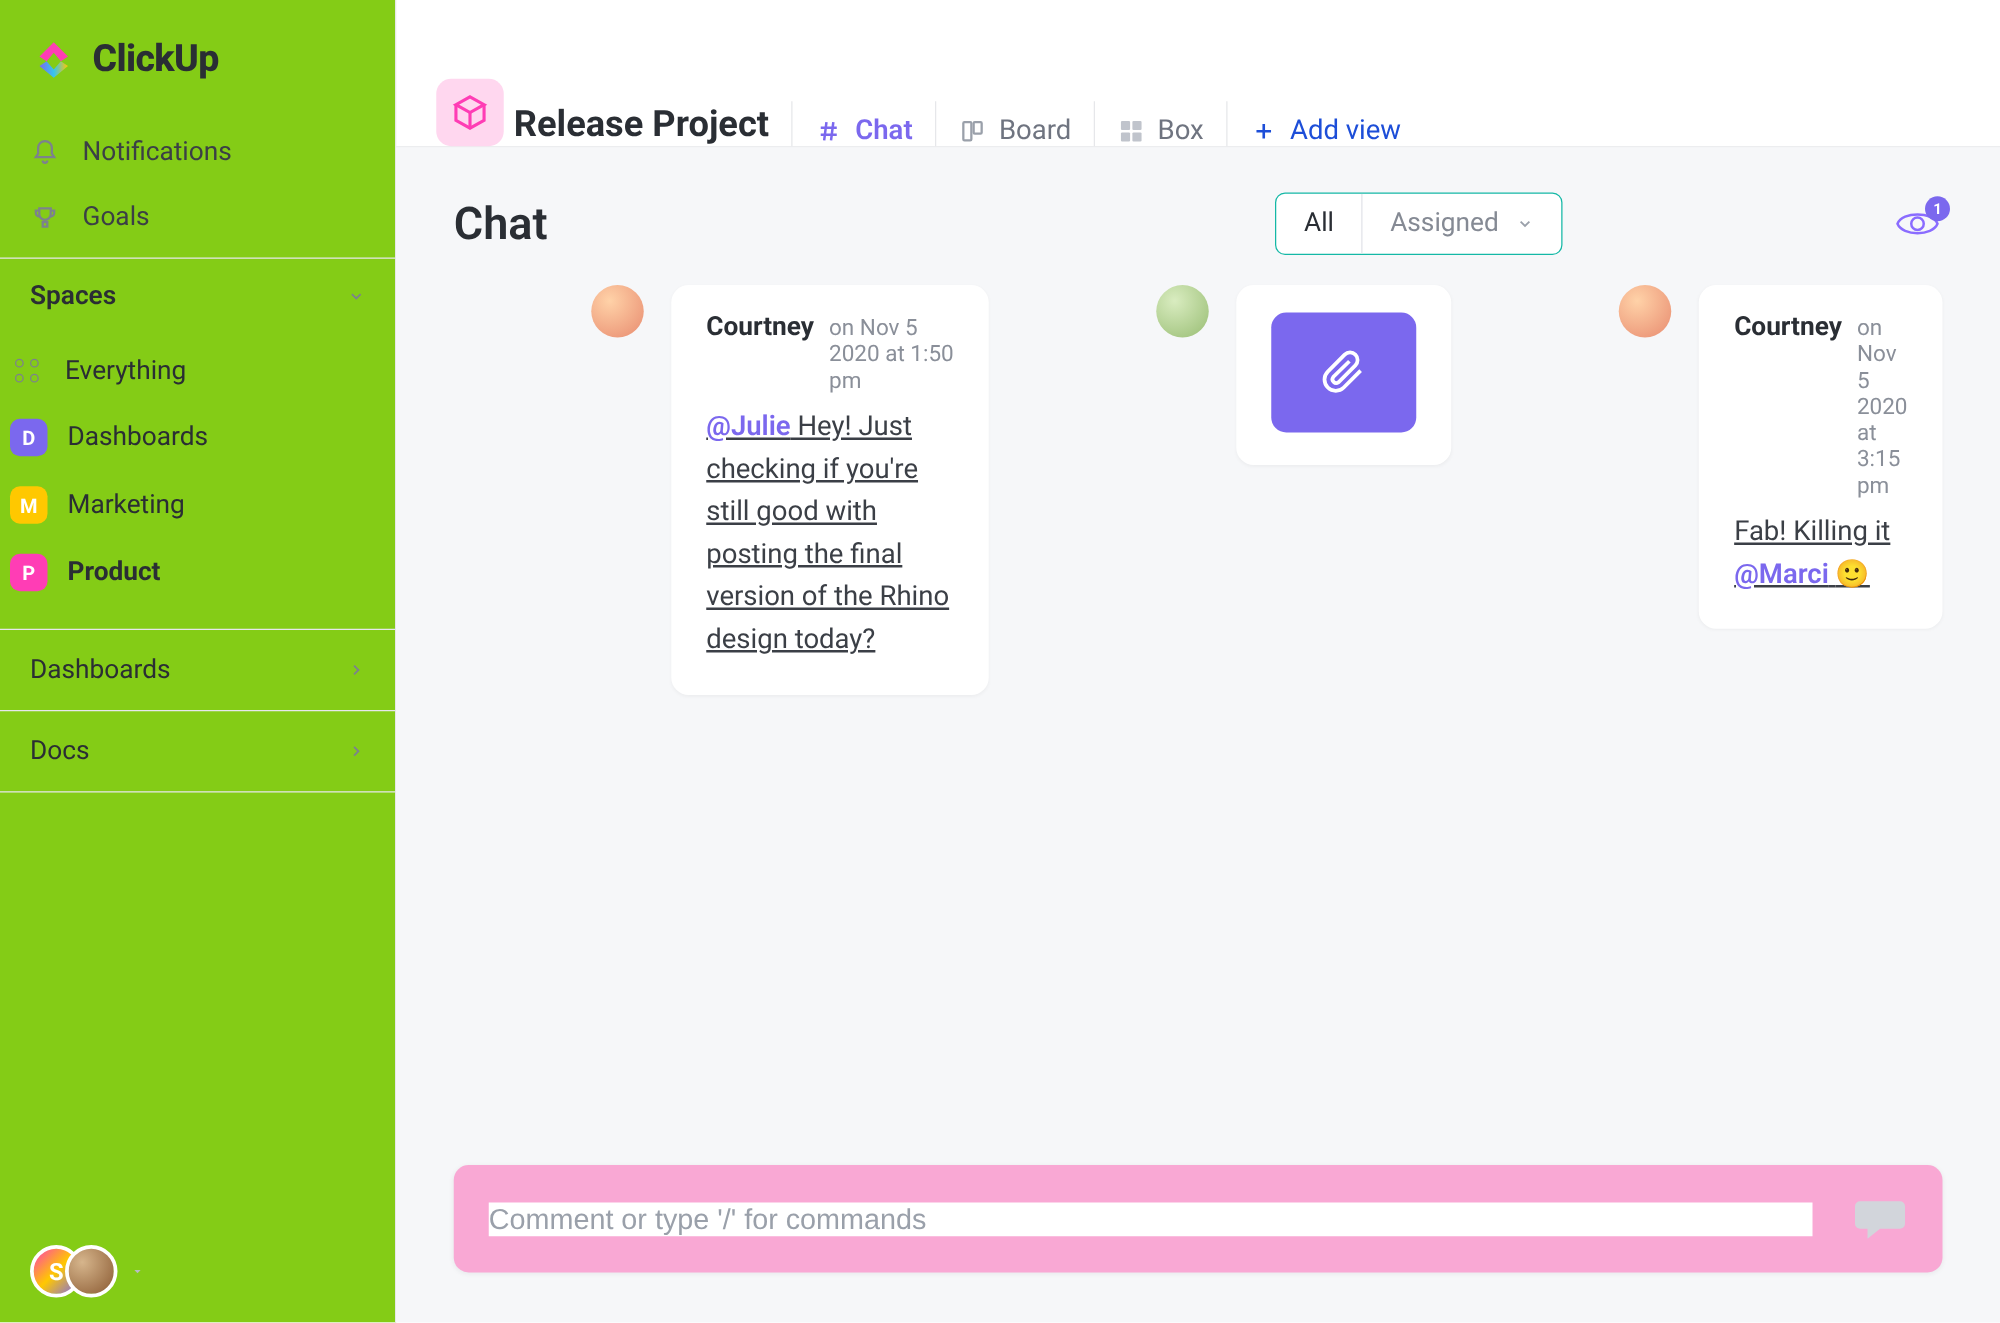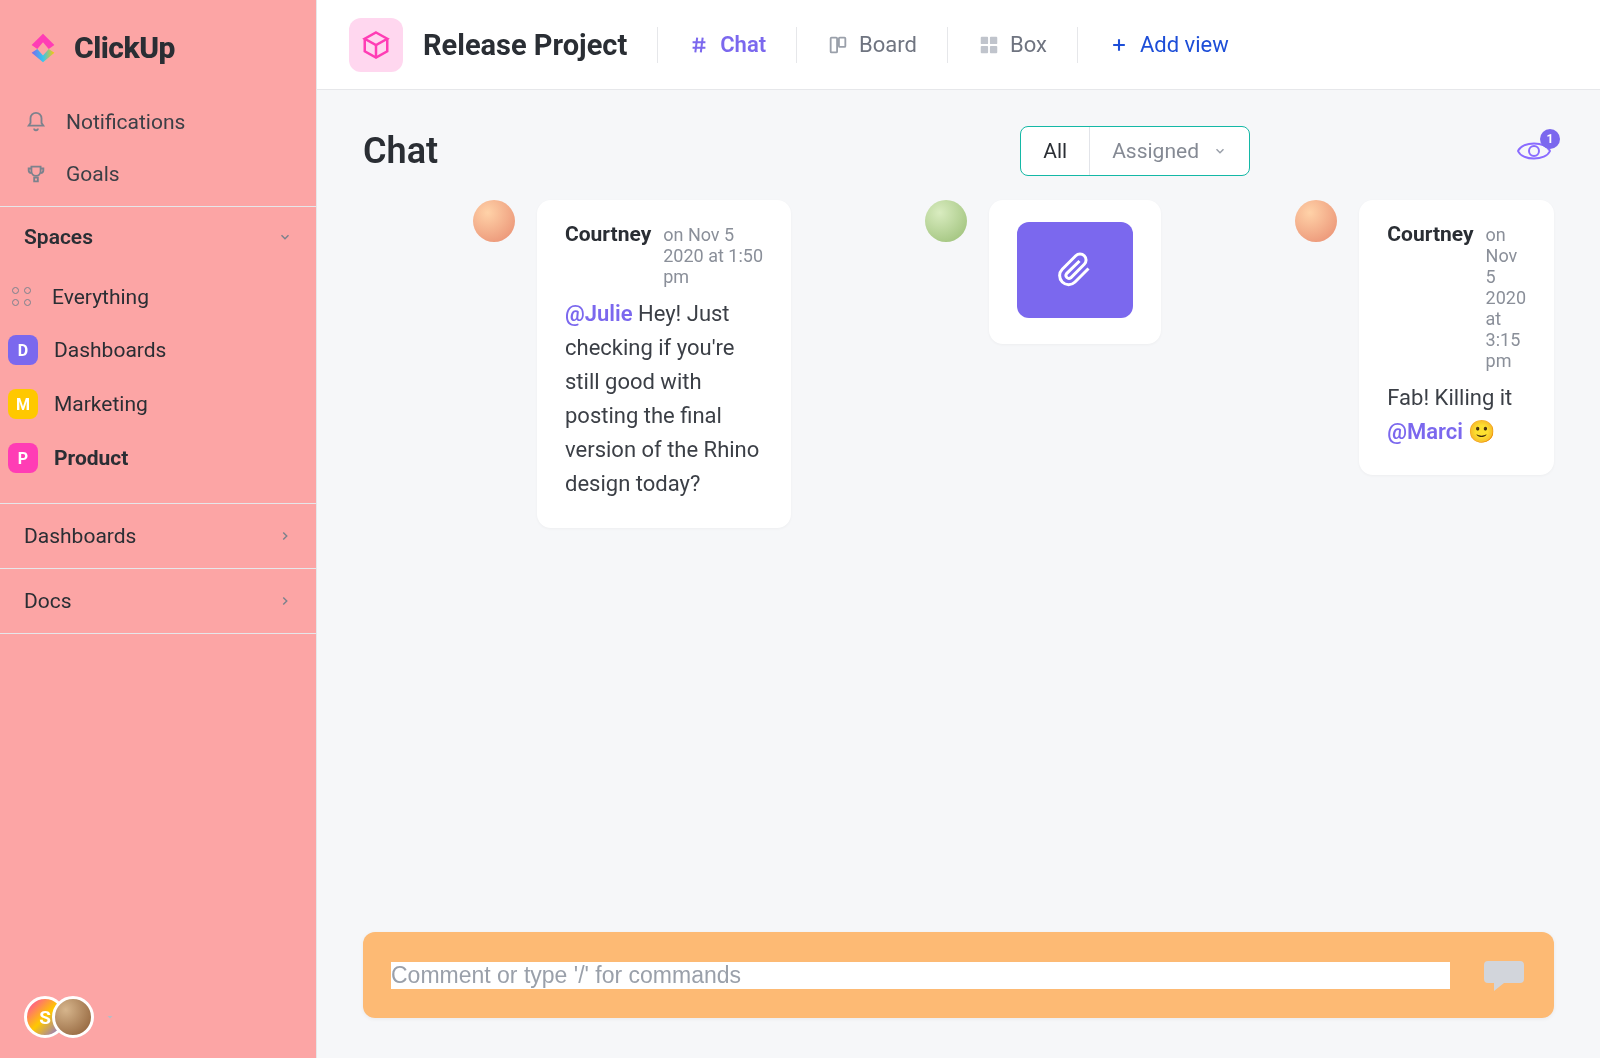--- a/index.html
+++ b/index.html
@@ -10,21 +10,21 @@
     width: 1600px; height: 1058px;
     overflow: hidden;
   }
   .app { display: flex; height: 100%; }
 
   
   .sidebar {
     width: 317px;
     border-right: 1px solid #e6e7ea;
     display: flex; flex-direction: column;
-    background: #fca5a5;
+    background: #84cc16;
   }
   .logo-row {
     display: flex; align-items: center;
     padding: 28px 24px 24px 24px;
   }
   .logo-mark { width: 38px; height: 38px; margin-right: 12px; }
   .logo-text { font-size: 30px; font-weight: 800; letter-spacing: -0.5px; }
   .nav-group { padding: 6px 0; }
   .nav-item {
     display: flex; align-items: center; gap: 18px;
@@ -70,21 +70,21 @@
     width:42px; height:42px; border-radius:50%; border:3px solid #fff;
     display:flex; align-items:center; justify-content:center;
     font-weight:700; color:#fff; font-size:19px;
   }
   .avatar-circle.second{ margin-left:-14px; background: radial-gradient(circle at 30% 30%, #d6b58c, #8a5a32); }
   .dropdown-caret{ margin-left:10px; color:#b8bcc4; }
 
   
   .main { flex:1; display:flex; flex-direction:column; background:#fff; }
   .topbar {
-    height: 90px; display:flex; align-items:center; gap:12px;
+    height: 118px; display:flex; align-items:flex-end; 
     padding: 0 32px; border-bottom:1px solid #e6e7ea;
   }
   .proj-icon{
     width:54px; height:54px; border-radius:12px; background:#ffd7ef;
     display:flex; align-items:center; justify-content:center; color:#ff3db5;
   }
   .proj-title{ font-size:29px; font-weight:700; margin-left:8px; }
   .vbar{ width:1px; height:36px; background:#e6e7ea; margin:0 18px; }
   .tab{
     display:flex; align-items:center; gap:10px; font-size:22px; color:#6f7480; cursor:pointer;
@@ -123,35 +123,35 @@
   }
   .msg-avatar.julie{ background: radial-gradient(circle at 35% 30%, #d9ecc0, #98bd73); }
   .bubble{
     background:#fff; border-radius:14px; padding: 22px 28px 26px 28px;
     max-width: 870px; width:100%;
     box-shadow: 0 1px 3px rgba(20,20,30,0.04);
   }
   .msg-head{ display:flex; align-items:baseline; gap:12px; margin-bottom:10px; }
   .msg-author{ font-weight:700; font-size:21px; }
   .msg-time{ font-size:18px; color:#8a8f99; }
-  .msg-body{ font-size:22px; line-height:1.55; color:#3b3f46; }
+  .msg-body{ font-size:22px; line-height:1.55; color:#3b3f46;text-decoration:underline; }
   .mention{ color:#7b68ee; font-weight:600; }
   .link{ color:#7b68ee; text-decoration:underline; }
   .attach-row{ display:flex; gap:26px; align-items:flex-start; }
   .attach-box{
     width:116px; height:96px; background:#7b68ee; border-radius:12px; flex-shrink:0;
     display:flex; align-items:center; justify-content:center; color:#fff;
   }
   .emoji{ font-size:22px; }
 
   .composer-wrap{
     margin-top:auto; padding: 22px 46px 40px 46px;
   }
   .composer{
-    background:#fdba74; border-radius:12px; height:86px;
+    background:#f9a8d4; border-radius:12px; height:86px;
     box-shadow: 0 1px 4px rgba(20,20,30,0.06);
     display:flex; align-items:center; padding: 0 28px;
     gap:32px;
   }
   .composer input{
     flex:1; border:none; outline:none; font-size:23px; color:#2a2e34;
   }
   .composer input::placeholder{ color:#9aa0aa; }
   .send-icon{ width:44px; height:36px; color:#d2d5db; }
 

